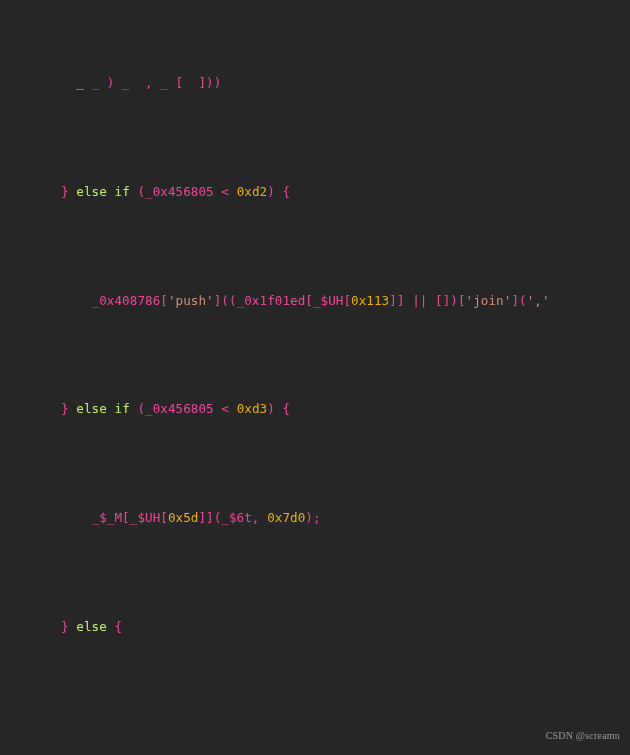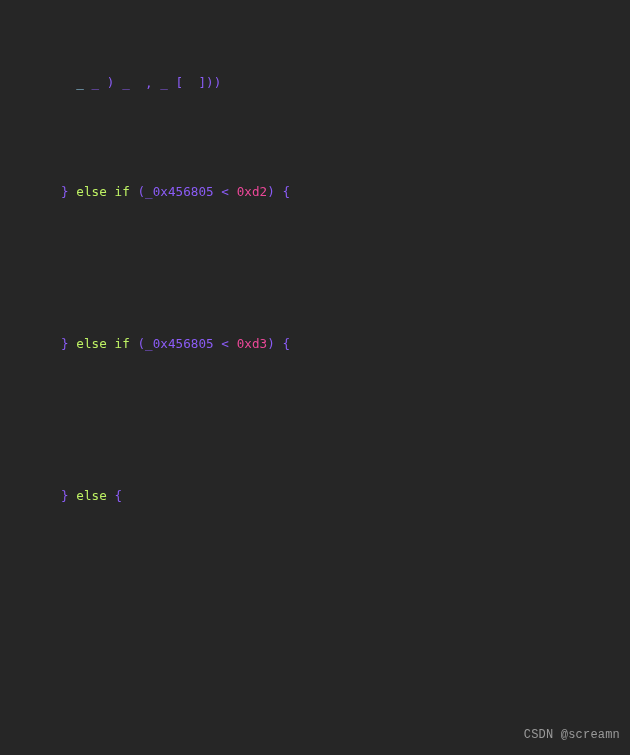--- a/index.html
+++ b/index.html
@@ -28,55 +28,57 @@
     white-space: pre;
   }
   .line {
     height: 21.75px;
     white-space: pre;
     color: #d4d4d4;
   }
   
   .kw   { color: #bef264; }
   .decl { color: #9cdcfe; }          
-  .num  { color: #ec4899; }          
+  .num  { color: #eab308; }          
   .str  { color: #ce9178; }          
-  .plain{ color: #8b5cf6; }
+  .plain{ color: #ec4899; }
 
   #watermark {
     position: absolute;
     right: 10px;
     bottom: 8px;
     color: #9a9a9a;
-    font-family: Liberation Mono, monospace;
-    font-size: 12px;
+    font-family: Liberation Serif, serif;
+    font-size: 10px;
     letter-spacing: 0.2px;
     pointer-events: none;
     user-select: none;
   }
 </style>
 </head>
 <body>
 
 <div id="editor">
 
   <div id="code-lines">
 
     
     <div class="line"><span class="plain">          </span><span class="decl">_</span><span class="plain"> </span><span class="plain">_ ) _  , _ [  ]))</span></div>
 
     
     <div class="line"><span class="plain">        } </span><span class="kw">else</span><span class="plain"> </span><span class="kw">if</span><span class="plain"> (_0x456805 &lt; </span><span class="num">0xd2</span><span class="plain">) {</span></div>
 
     
+    <div class="line"><span class="plain">            _0x408786[</span><span class="str">'push'</span><span class="plain">]((_0x1f01ed[_$UH[</span><span class="num">0x113</span><span class="plain">]] || [])[</span><span class="str">'join'</span><span class="plain">](</span><span class="str">','</span></div>
 
     
     <div class="line"><span class="plain">        } </span><span class="kw">else</span><span class="plain"> </span><span class="kw">if</span><span class="plain"> (_0x456805 &lt; </span><span class="num">0xd3</span><span class="plain">) {</span></div>
 
     
+    <div class="line"><span class="plain">            _$_M[_$UH[</span><span class="num">0x5d</span><span class="plain">]](_$6t, </span><span class="num">0x7d0</span><span class="plain">);</span></div>
 
     
     <div class="line"><span class="plain">        } </span><span class="kw">else</span><span class="plain"> {</span></div>
 
     
 
     
     
 
     

